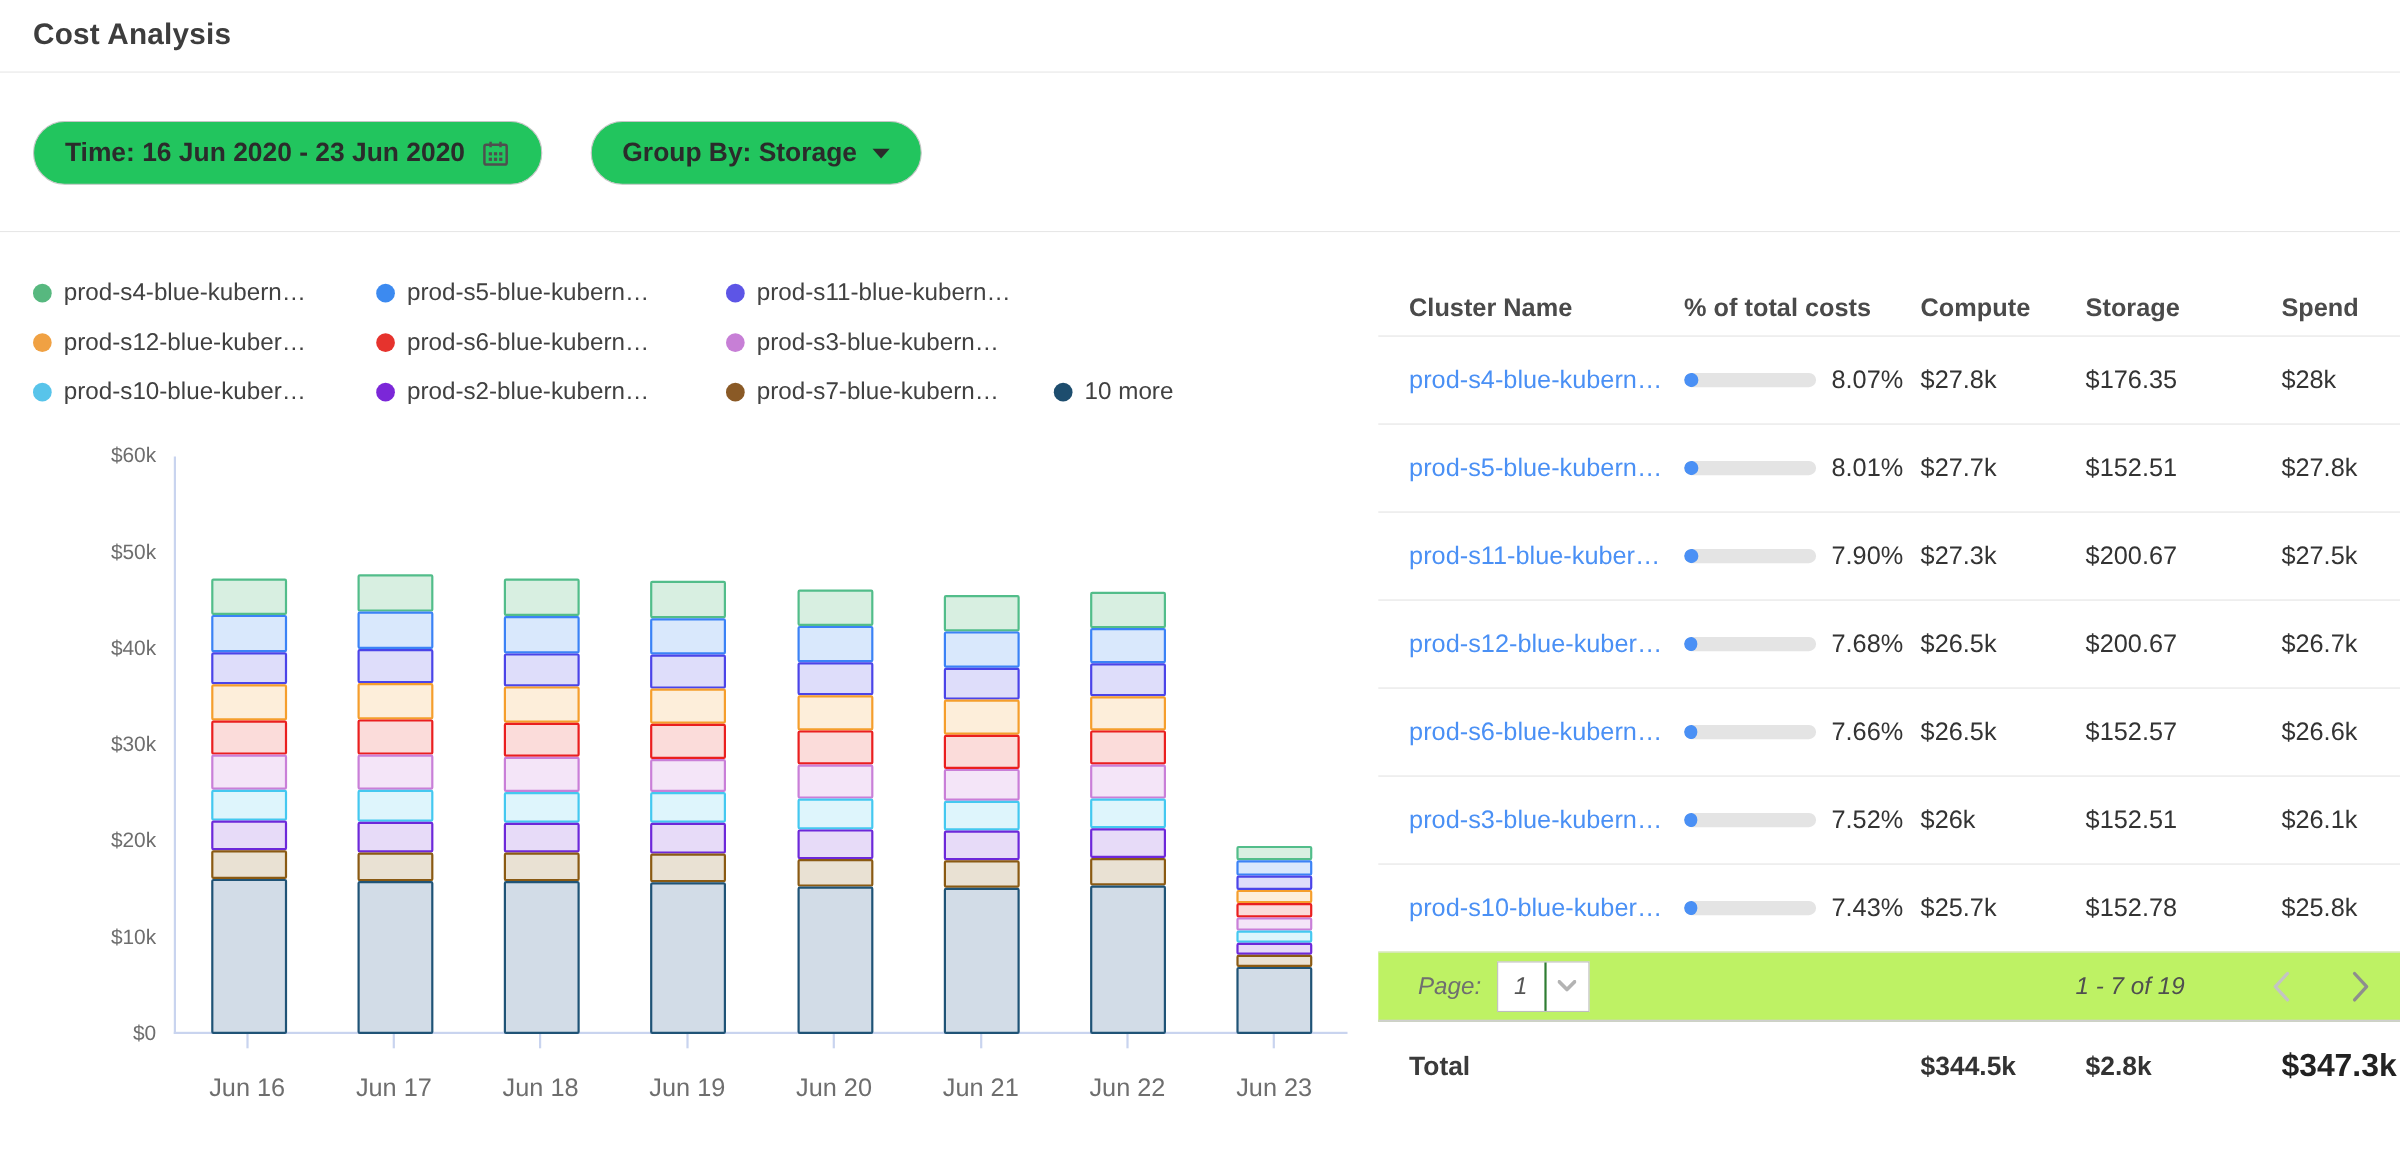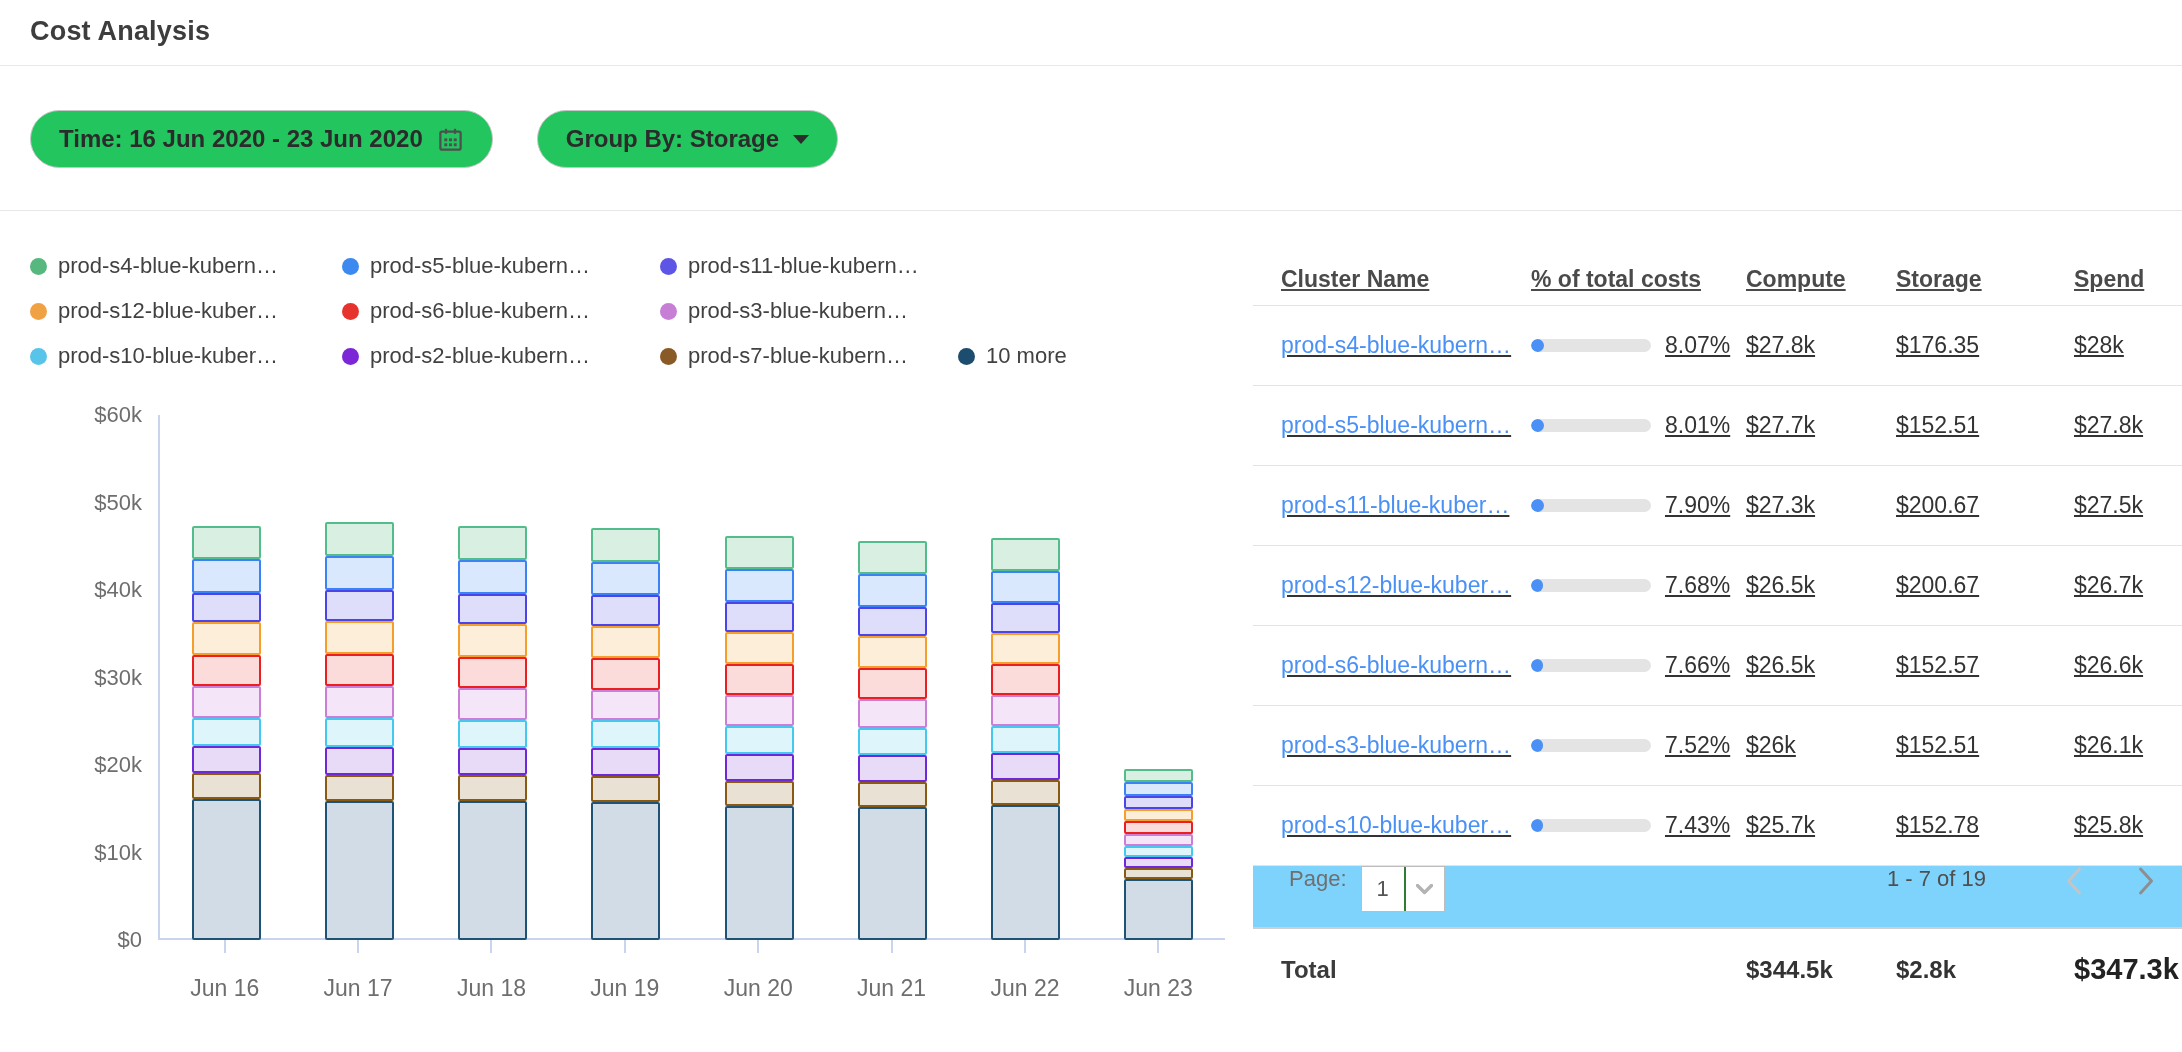--- a/index.html
+++ b/index.html
@@ -25,46 +25,46 @@
   .table-panel { flex:1; min-width:0; }
 
   
   .legend { display:grid; grid-template-columns:312px 318px 298px auto; row-gap:19px; margin-bottom:46px; }
   .legend-item { display:flex; align-items:center; gap:11px; font-size:22px; color:#414141; cursor:pointer; }
   .legend-dot { width:17px; height:17px; border-radius:50%; flex:none; }
 
   
   .chart { display:flex; }
   .y-axis { position:relative; width:128px; height:525px; flex:none; }
-  .y-tick-label { position:absolute; right:16px; transform:translateY(50%); font-size:22px; color:#6e6e6e;text-align:right; }
+  .y-tick-label { position:absolute; right:16px; transform:translateY(50%); font-size:19px; color:#6e6e6e;text-align:right; }
   .plot-wrap { flex:1; }
   .plot { position:relative; display:flex; height:525px;
           border-left:2px solid #c9d4ef; border-bottom:2px solid #c9d4ef; }
   .bar-group { flex:1; display:flex; justify-content:center; align-items:flex-end; }
   .bar { width:69px; display:flex; flex-direction:column-reverse; margin-bottom:-2px; }
   .seg { width:100%; border:2px solid; border-radius:2px; }
   .x-axis { display:flex; }
   .x-cell { flex:1; display:flex; flex-direction:column; align-items:center; }
   .x-tick { width:2px; height:13px; background:#c9d4ef; }
   .x-label { margin-top:22px; font-size:23px; color:#6e6e6e; }
 
   
-  .trow { display:grid; grid-template-columns:250px 215px 150px 178px 1fr; align-items:center; padding:0 24px 0 28px;text-decoration:underline; }
+  .trow { display:grid; grid-template-columns:250px 215px 150px 178px 1fr; align-items:center; padding:0 24px 0 28px; }
   .thead-row { height:52px; font-size:23px; font-weight:600; color:#4a4a4a; }
   .thead-row .th { white-space:nowrap; }
   .body-row { height:80px; border-top:1px solid #e3e3e3; font-size:23px; color:#333; }
   .cluster-link { color:#4a90f5; text-decoration:none; white-space:nowrap; cursor:pointer; }
   .pct-cell { display:flex; align-items:center; }
   .track { width:120px; height:13px; background:#e4e4e4; border-radius:7px; margin-right:14px; position:relative; overflow:hidden; flex:none; }
   .fill { position:absolute; left:0; top:0; height:100%; background:#4a90f5; border-radius:7px; }
   .pct-text { width:64px; text-align:right; }
 
   
-  .pagination { display:flex; align-items:flex-start; height:64px; background:#7dd3fc;
-                border-top:1px solid #e3e3e3; border-bottom:2px solid #cfcfcf; padding:0 26px 0 36px; }
+  .pagination { display:flex; align-items:center; height:64px; background:#bef264;
+                border-top:1px solid #e3e3e3; border-bottom:2px solid #cfcfcf; padding:0 26px 0 36px;font-style:italic; }
   .page-label { font-size:22px; color:#6f6f6f; }
   .page-select { display:flex; align-items:stretch; height:46px; background:#fff; border:1px solid #bdbdbd; margin-left:14px; cursor:pointer; }
   .page-value { width:42px; display:flex; align-items:center; justify-content:center; font-size:22px; color:#555; }
   .page-select .divider { width:2px; background:#2f7d32; }
   .page-chevron { width:38px; display:flex; align-items:center; justify-content:center; }
   .range-text { margin-left:auto; font-size:22px; color:#4f4f4f; }
   .nav-btns { display:flex; align-items:center; gap:54px; margin-left:78px; }
   .nav-btn { background:none; border:none; padding:0; cursor:pointer; display:flex; }
 
   

